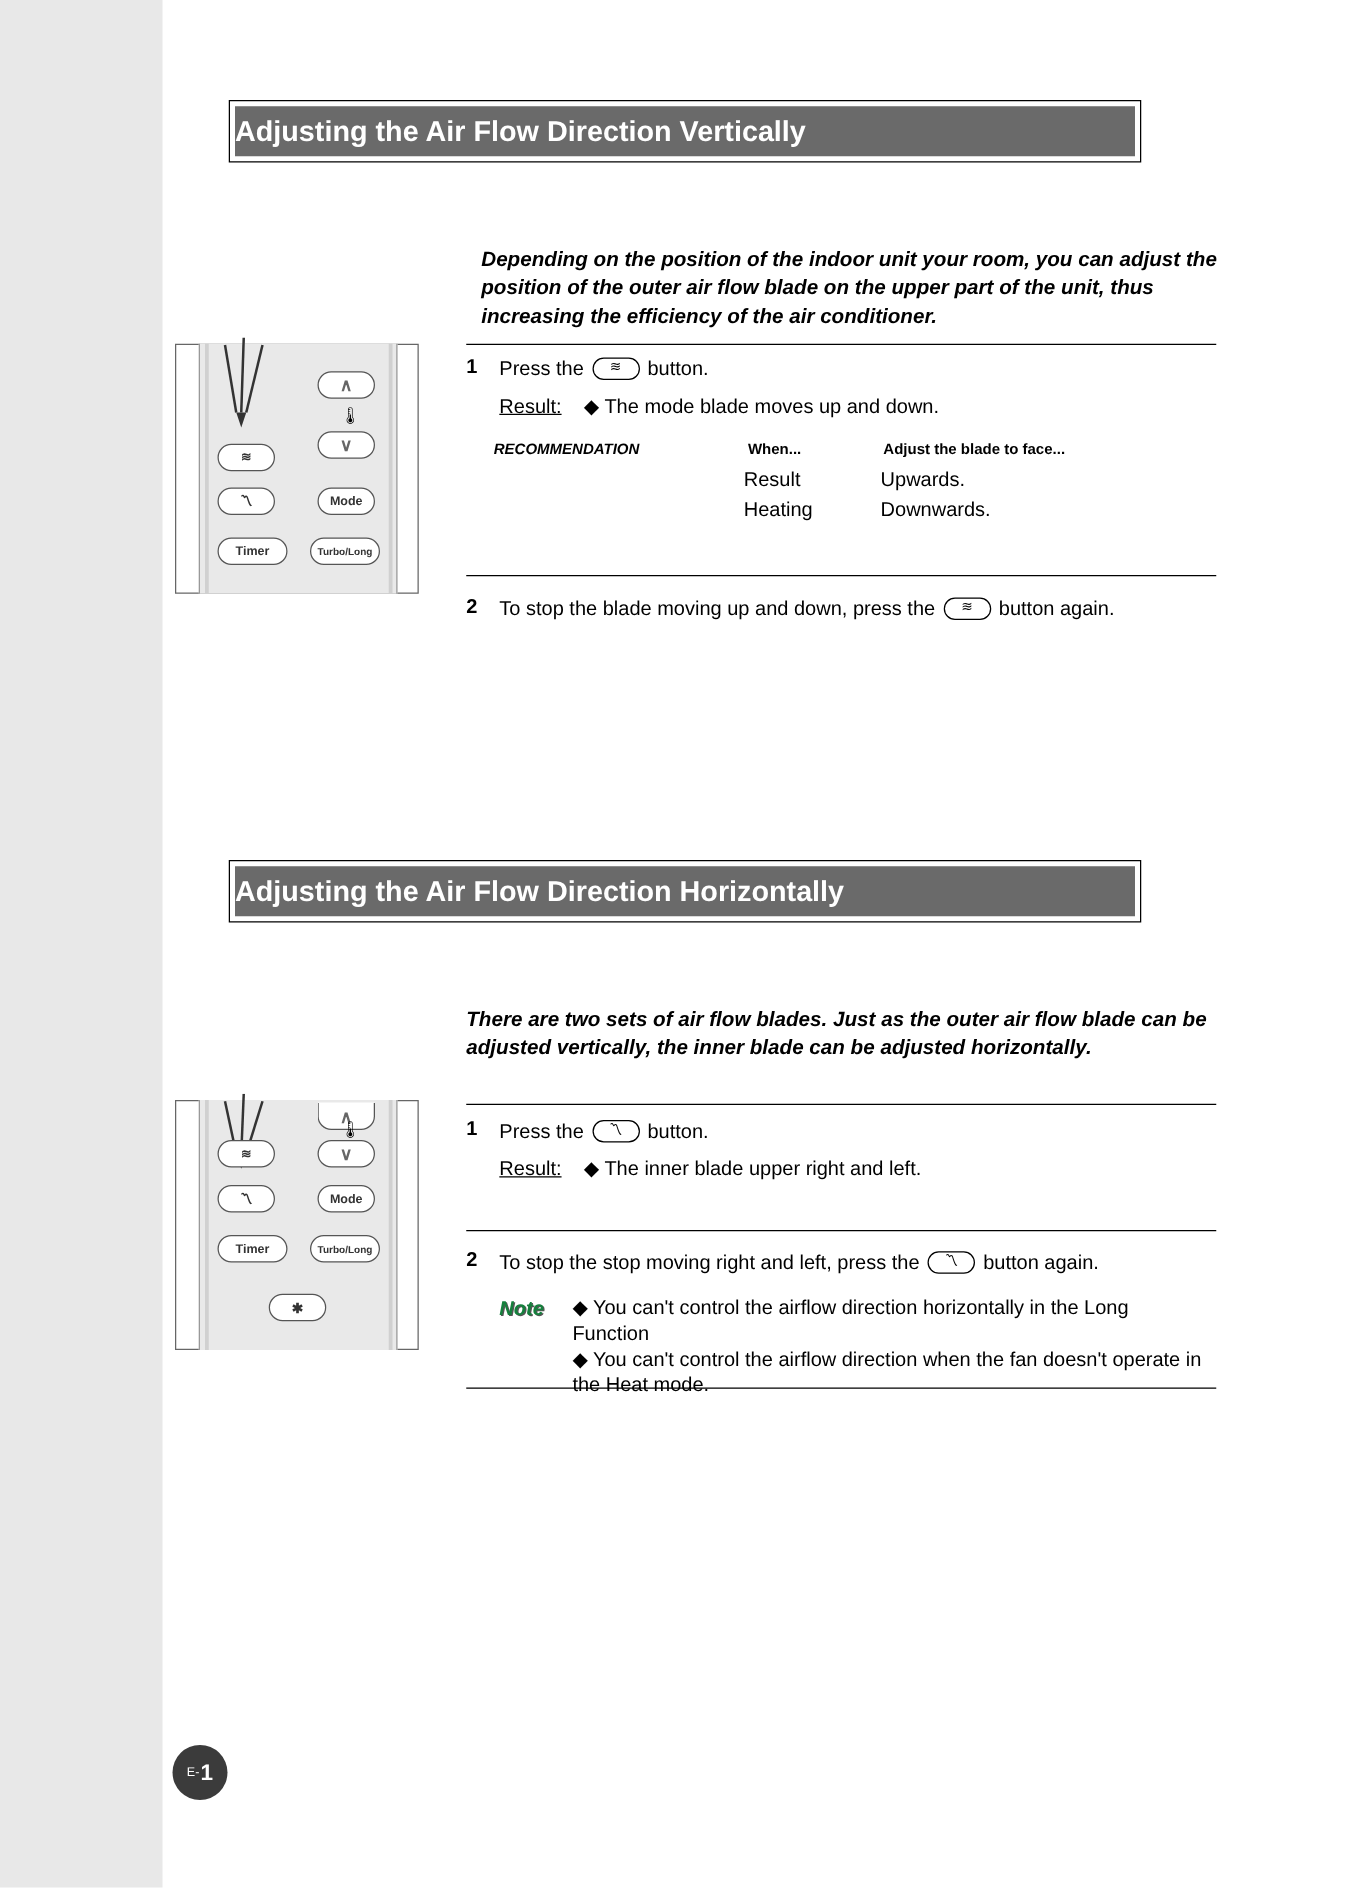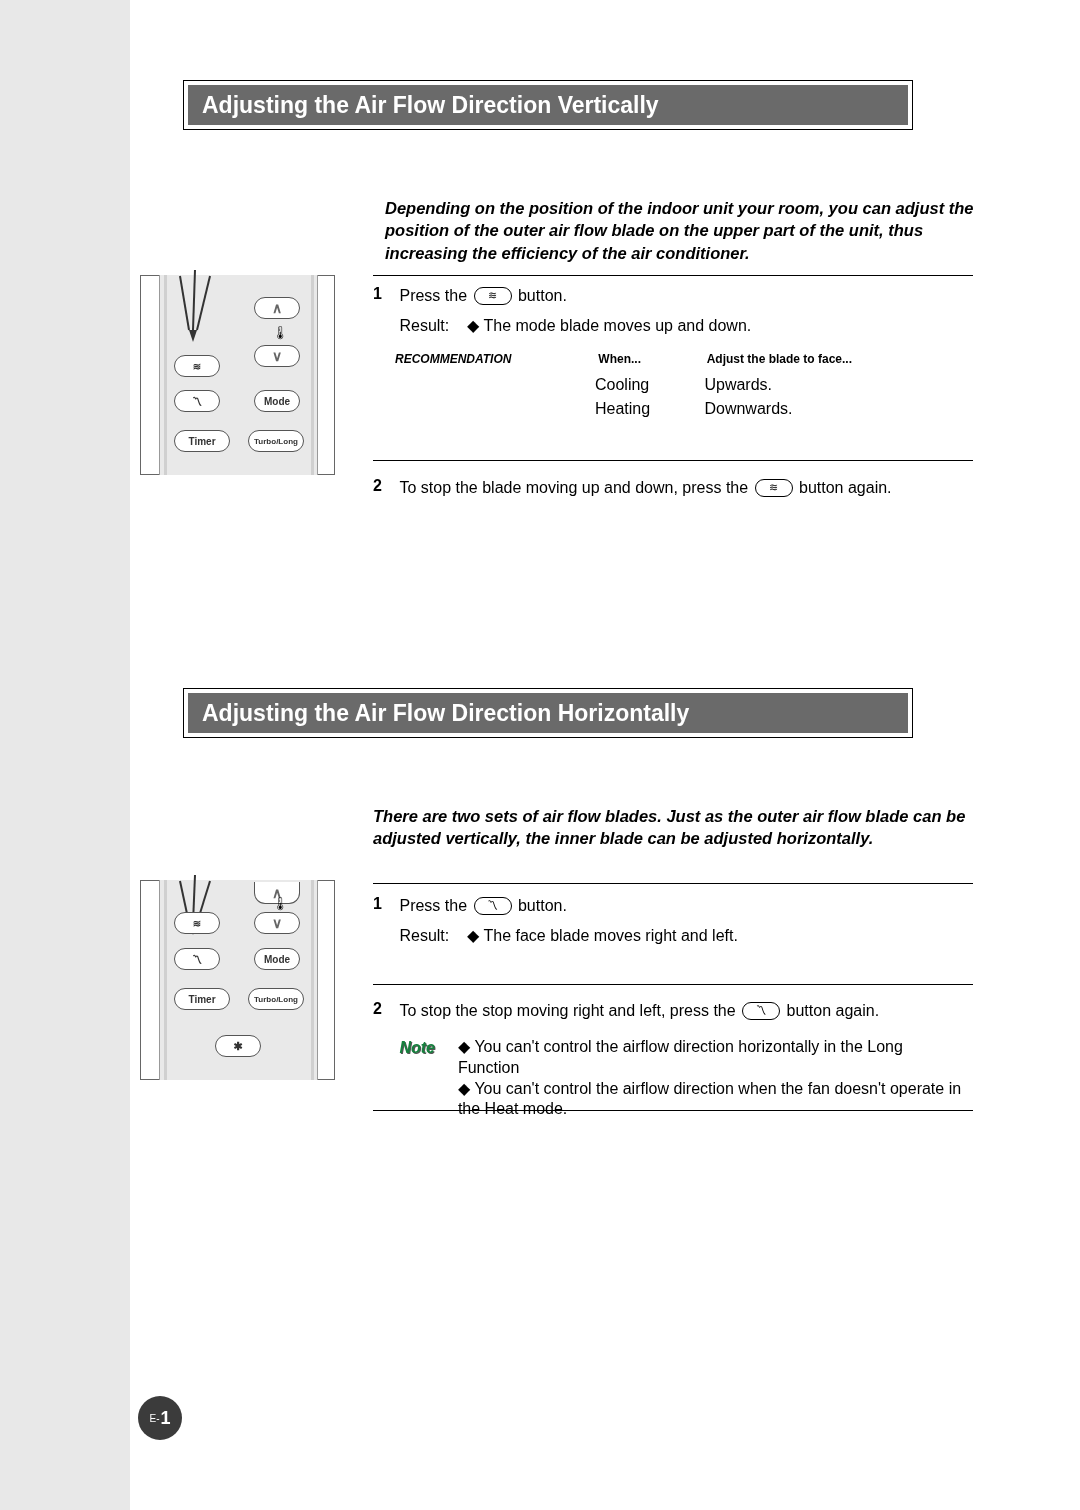--- a/index.html
+++ b/index.html
@@ -22,21 +22,20 @@
     left: 183px;
     width: 730px;
     height: 50px;
     border: 1px solid #000;
     background: #fff;
   }
   .header-inner {
     position: absolute;
     left: 4px; top: 4px; right: 4px; bottom: 4px;
     background: #6a6a6a;
-    padding-left: 14px;
     display: flex;
     align-items: center;
   }
   .header-inner span {
     color: #fff;
     font-weight: bold;
     font-size: 23px;
   }
   .header1 { top: 80px; }
   .header2 { top: 688px; }
@@ -67,21 +66,21 @@
   .hr5 { top: 1110px; }
 
   .step-row {
     position: absolute;
     left: 373px;
     width: 600px;
     font-size: 16px;
   }
   .step-num { font-weight: bold; display: inline-block; width: 22px; vertical-align: top; }
   .step-body { display: inline-block; width: 570px; vertical-align: top; line-height: 1.35; }
-  .result-label { }
+  .result-label { text-decoration: underline; }
   .bullet { font-family: Arial; }
 
   .step-v1 { top: 285px; }
   .step-v1-result { top: 315px; }
   .step-v2 { top: 477px; }
   .step-h1 { top: 895px; }
   .step-h1-result { top: 925px; }
   .step-h2 { top: 1000px; }
   .step-note { top: 1037px; }
 
@@ -218,21 +217,21 @@
     <span>The mode blade moves up and down.</span>
   </span>
 </div>
 
 <div class="rec-row">
   <span class="rec-label">RECOMMENDATION</span>
   <span class="rec-h1">When...</span>
   <span class="rec-h2">Adjust the blade to face...</span>
 </div>
 <div class="rec-body-row rec-r1">
-  <span class="rec-c1">Cooling</span>
+  <span class="rec-c1">Result</span>
   <span class="rec-c2">Upwards.</span>
 </div>
 <div class="rec-body-row rec-r2">
   <span class="rec-c1">Heating</span>
   <span class="rec-c2">Downwards.</span>
 </div>
 
 <hr class="hr hr2">
 
 <div class="step-row step-v2">
@@ -296,21 +295,21 @@
     <span>Press the</span>
     <span class="btn-icon"><span class="glyph">〽</span></span>
     <span>button.</span>
   </span>
 </div>
 <div class="step-row step-h1-result">
   <span class="step-num"></span>
   <span class="step-body">
     <span class="result-label">Result:</span>
     &nbsp;&nbsp;&nbsp;<span class="bullet">◆</span>
-    <span>The face blade moves right and left.</span>
+    <span>The inner blade upper right and left.</span>
   </span>
 </div>
 
 <hr class="hr hr4">
 
 <div class="step-row step-h2">
   <span class="step-num">2</span>
   <span class="step-body">
     <span>To stop the stop moving right and left, press the</span>
     <span class="btn-icon"><span class="glyph">〽</span></span>

